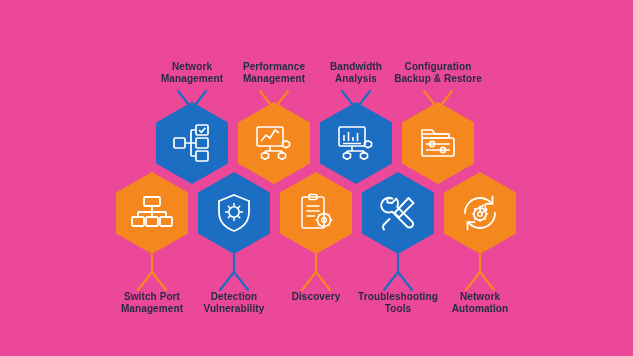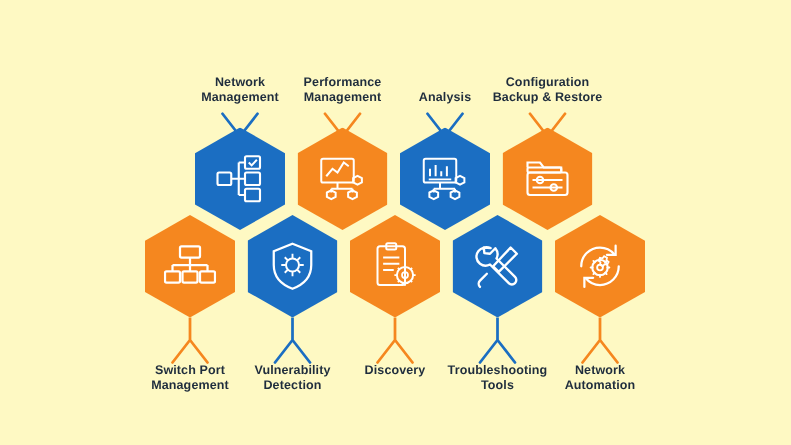--- a/index.html
+++ b/index.html
@@ -10,21 +10,21 @@
   body {
     width: 633px;
     height: 356px;
     font-family: "Liberation Sans", sans-serif;
     overflow: hidden;
   }
   #stage {
     position: relative;
     width: 633px;
     height: 356px;
-    background: #fef9c3;
+    background: #ec4899;
   }
   .node {
     position: absolute;
     width: 0;
     height: 0;
   }
   .hexwrap {
     position: absolute;
     left: -36px;
     top: -41px;
@@ -116,20 +116,21 @@
             <path d="M26.5 33 L30 31.2 L33.5 33 L33.5 36.5 L30 38.3 L26.5 36.5 Z"></path>
             <path d="M30.5 21.5 L34 19.7 L37.5 21.5 L37.5 25 L34 26.8 L30.5 25 Z"></path>
           </svg>
         </span>
       </div>
     </div>
   </div>
 
   <div class="node" style="left:356px; top:143px;">
     <div class="label above" style="bottom:58px;">
+      <div>Bandwidth</div>
       <div>Analysis</div>
     </div>
     <div class="stem" style="top:-56px;">
       <svg width="120" height="40" viewBox="0 0 120 40">
         <path d="M60 40 L60 22 M60 22 L46 4 M60 22 L74 4" stroke="#1b6ec2" stroke-width="2.2" fill="none" stroke-linecap="round"></path>
       </svg>
     </div>
     <div class="hexwrap">
       <div class="hex" style="background:#1b6ec2;">
         <span>
@@ -210,22 +211,22 @@
           </svg>
         </span>
       </div>
     </div>
     <div class="stem" style="top:41px;">
       <svg width="120" height="40" viewBox="0 0 120 40">
         <path d="M60 0 L60 18 M60 18 L46 36 M60 18 L74 36" stroke="#1b6ec2" stroke-width="2.2" fill="none" stroke-linecap="round"></path>
       </svg>
     </div>
     <div class="label below" style="top:78px;">
+      <div>Detection</div>
       <div>Vulnerability</div>
-      <div>Detection</div>
     </div>
   </div>
 
   <div class="node" style="left:316px; top:213px;">
     <div class="hexwrap">
       <div class="hex" style="background:#f5871f;">
         <span>
           <svg width="42" height="42" viewBox="0 0 42 42" fill="none" stroke="#ffffff" stroke-width="1.6">
             <rect x="7" y="5" width="22" height="31" rx="2"></rect>
             <rect x="14" y="2.5" width="8" height="5" rx="1.2"></rect>

